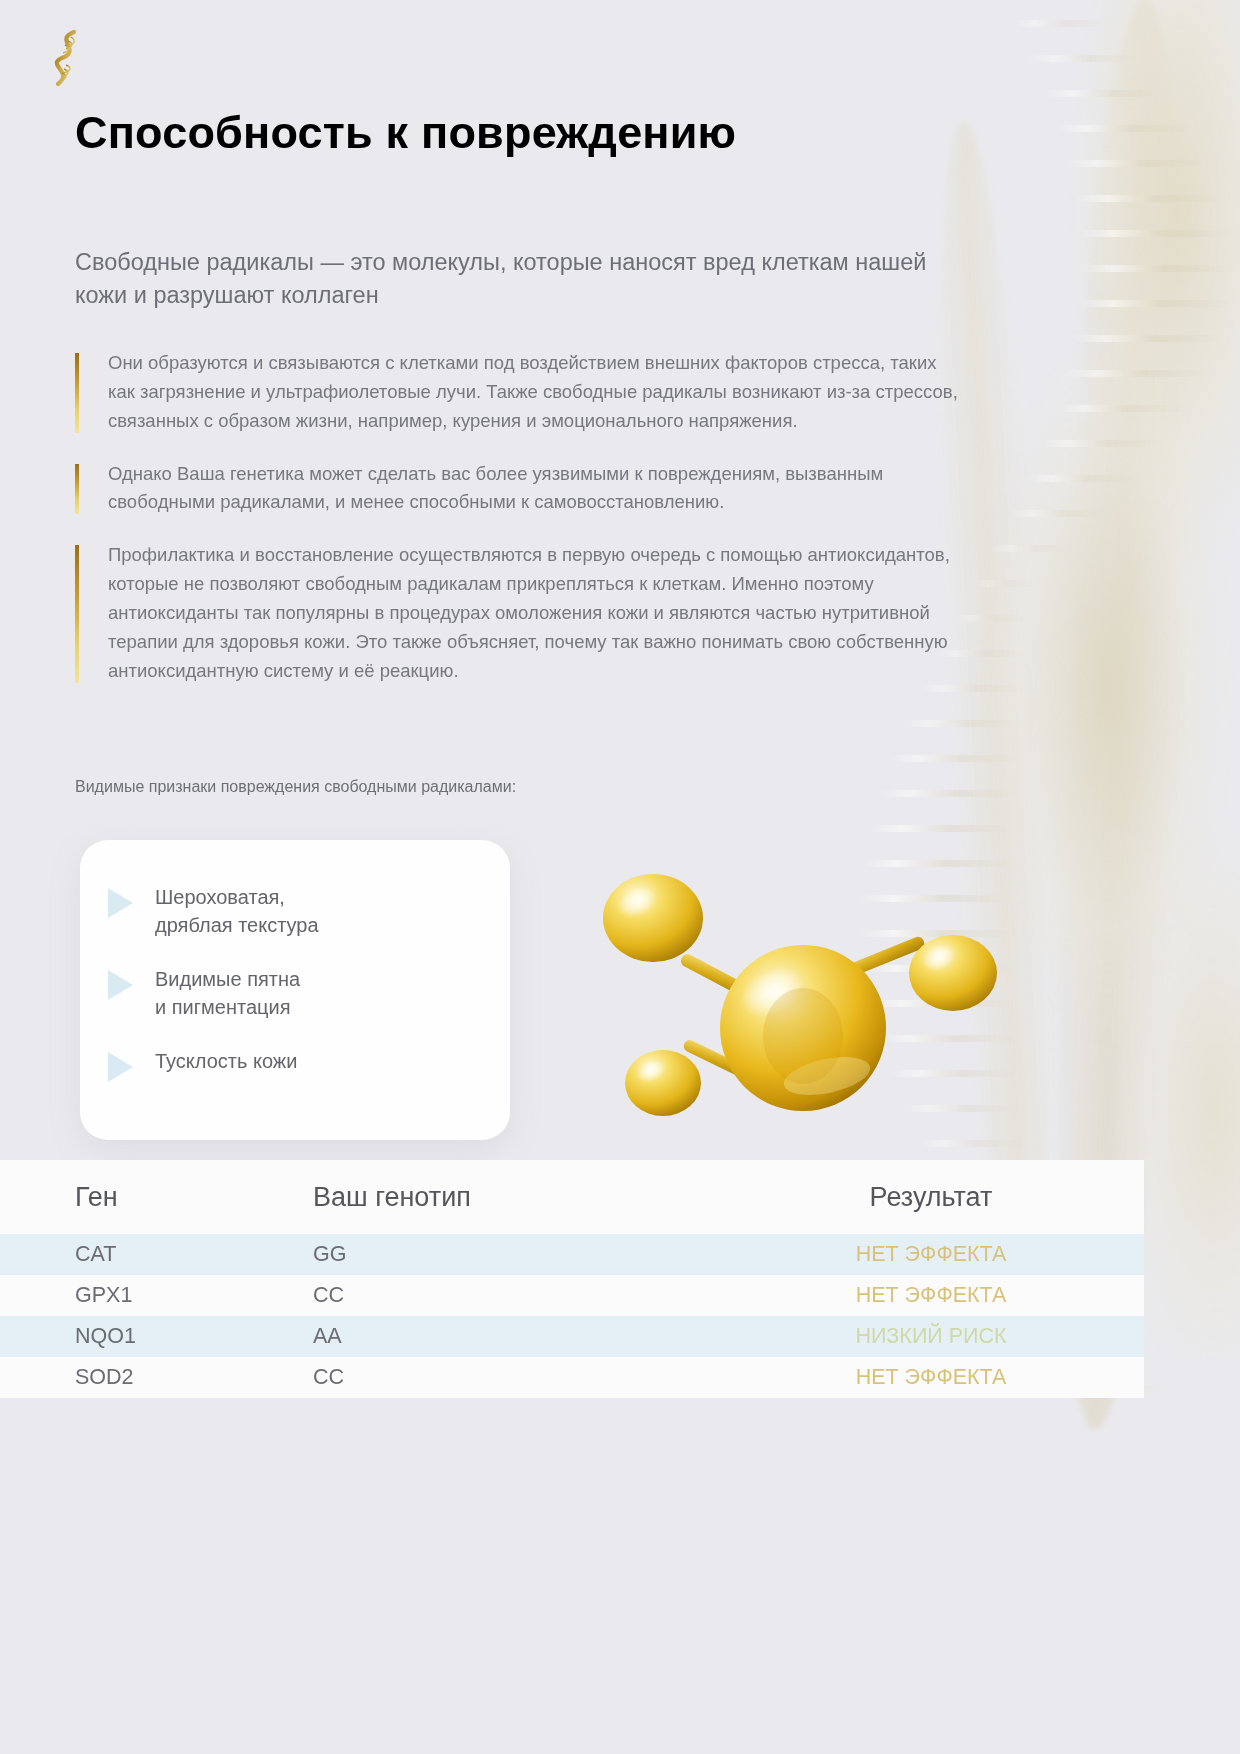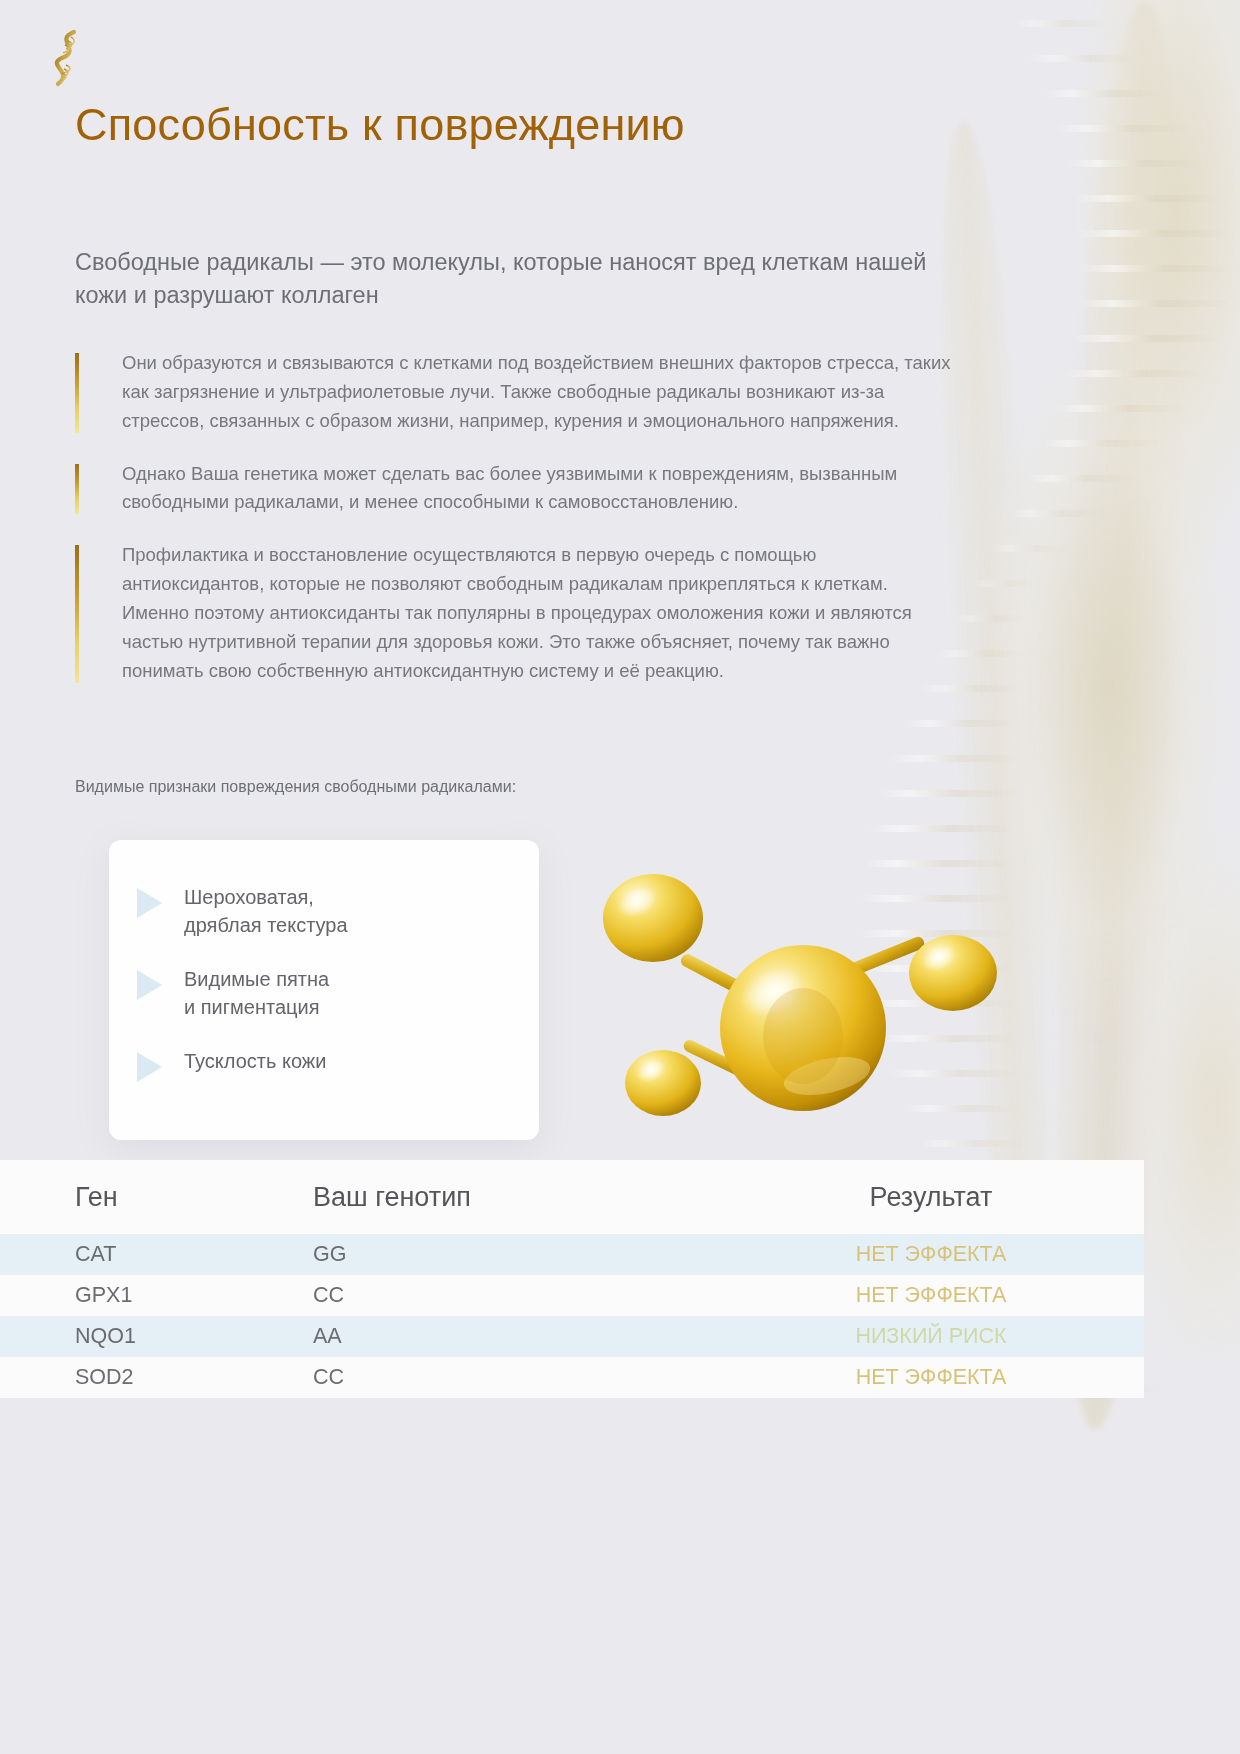--- a/index.html
+++ b/index.html
@@ -46,58 +46,57 @@
 
   
   .logo {
     position:absolute; left:44px; top:28px; width:48px; height:60px;
   }
 
   
   .content { position:relative; z-index:4; }
 
   .page-title {
-    position:absolute; left:75px; top:96px; width:880px;
-    font-size:45px; font-weight:400; line-height:1.30;
-    letter-spacing:.2px; color:#a16207;
+    position:absolute; left:75px; top:104px; width:880px;
+    font-size:45px; font-weight:700; line-height:1.30;
+    letter-spacing:.2px; color:#000000;
   }
 
   .subtitle {
     position:absolute; left:75px; top:246px; width:890px;
     font-size:23.5px; font-weight:300; line-height:1.42;
     color:#6e6e77;
   }
 
   
   .para-list { position:absolute; left:75px; top:349px; width:885px; }
   .para {
-    position:relative; padding-left:47px; margin-bottom:24px;
+    position:relative; padding-left:33px; margin-bottom:24px;
   }
   .para::before {
     content:""; position:absolute; left:0; top:4px; bottom:3px; width:4px;
     background:linear-gradient(180deg,#9a6f18 0%,#c59a2e 35%,#e7d069 70%,#f2e59b 100%);
   }
   .para p {
     font-size:18.5px; font-weight:300; line-height:1.56; color:#77777f;
   }
 
   .signs-title {
     position:absolute; left:75px; top:778px; width:940px;
     font-size:16px; font-weight:300; color:#6e6e77;
   }
 
   
   .signs-card {
     position:absolute; left:80px; top:840px;
     width:430px; height:300px;
     background:rgba(255,255,255,.93);
-    border-radius:12px;
+    border-radius:28px;
     box-shadow:0 10px 34px rgba(120,125,145,.13);
     padding:44px 28px 30px 28px;
-    margin-left:29px;
   }
   .sign-item { display:flex; align-items:flex-start; margin-bottom:27px; }
   .sign-item:last-child { margin-bottom:0; }
   .tri {
     width:0; height:0; flex:0 0 auto;
     border-top:15px solid transparent;
     border-bottom:15px solid transparent;
     border-left:25px solid #daeaf3;
     margin-right:22px; margin-top:4px;
   }

